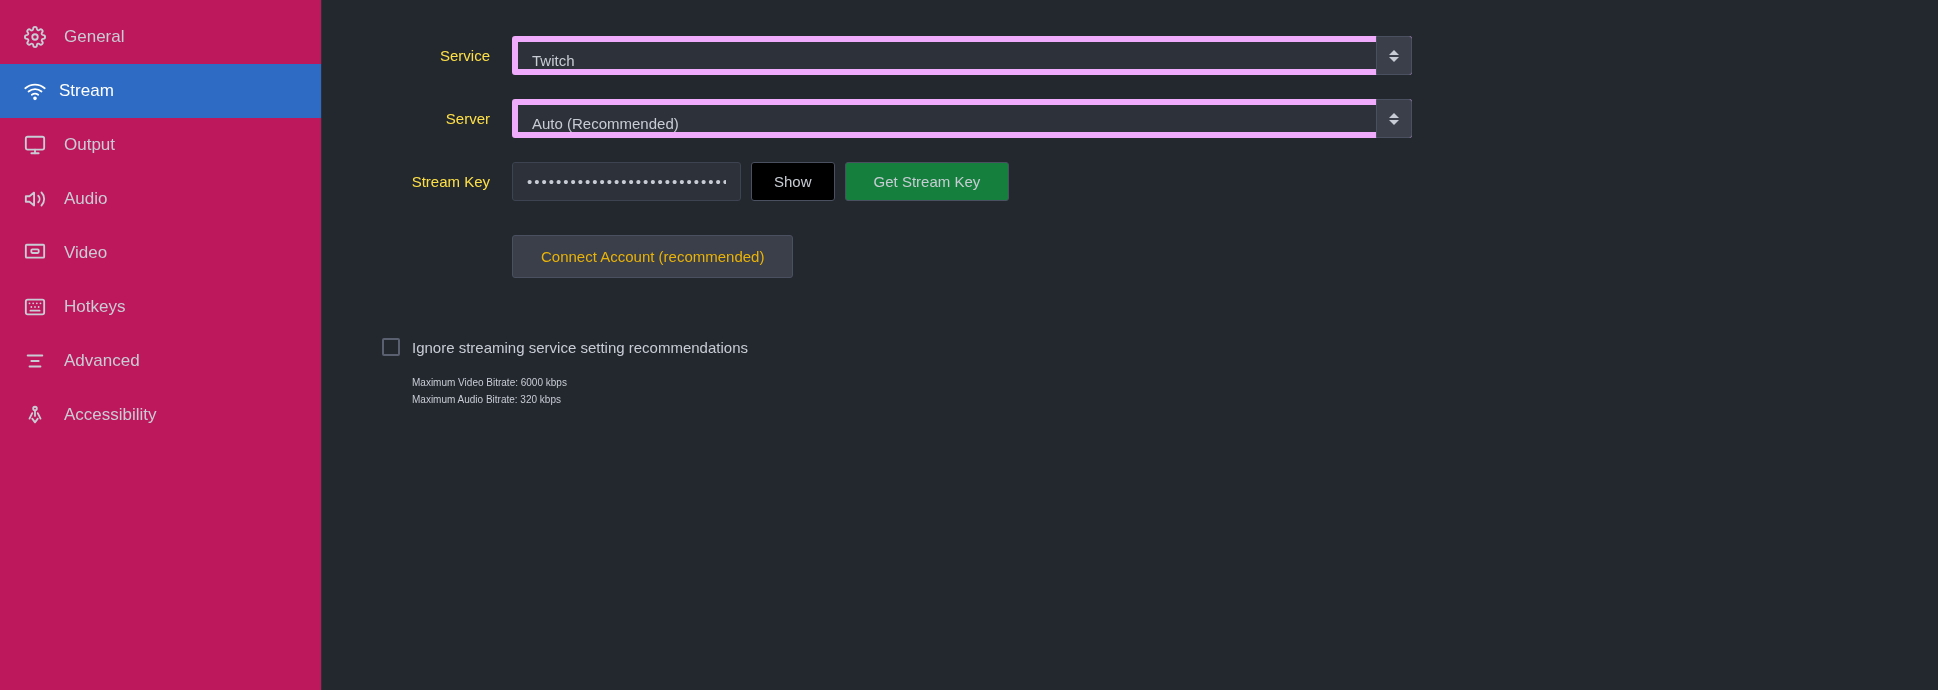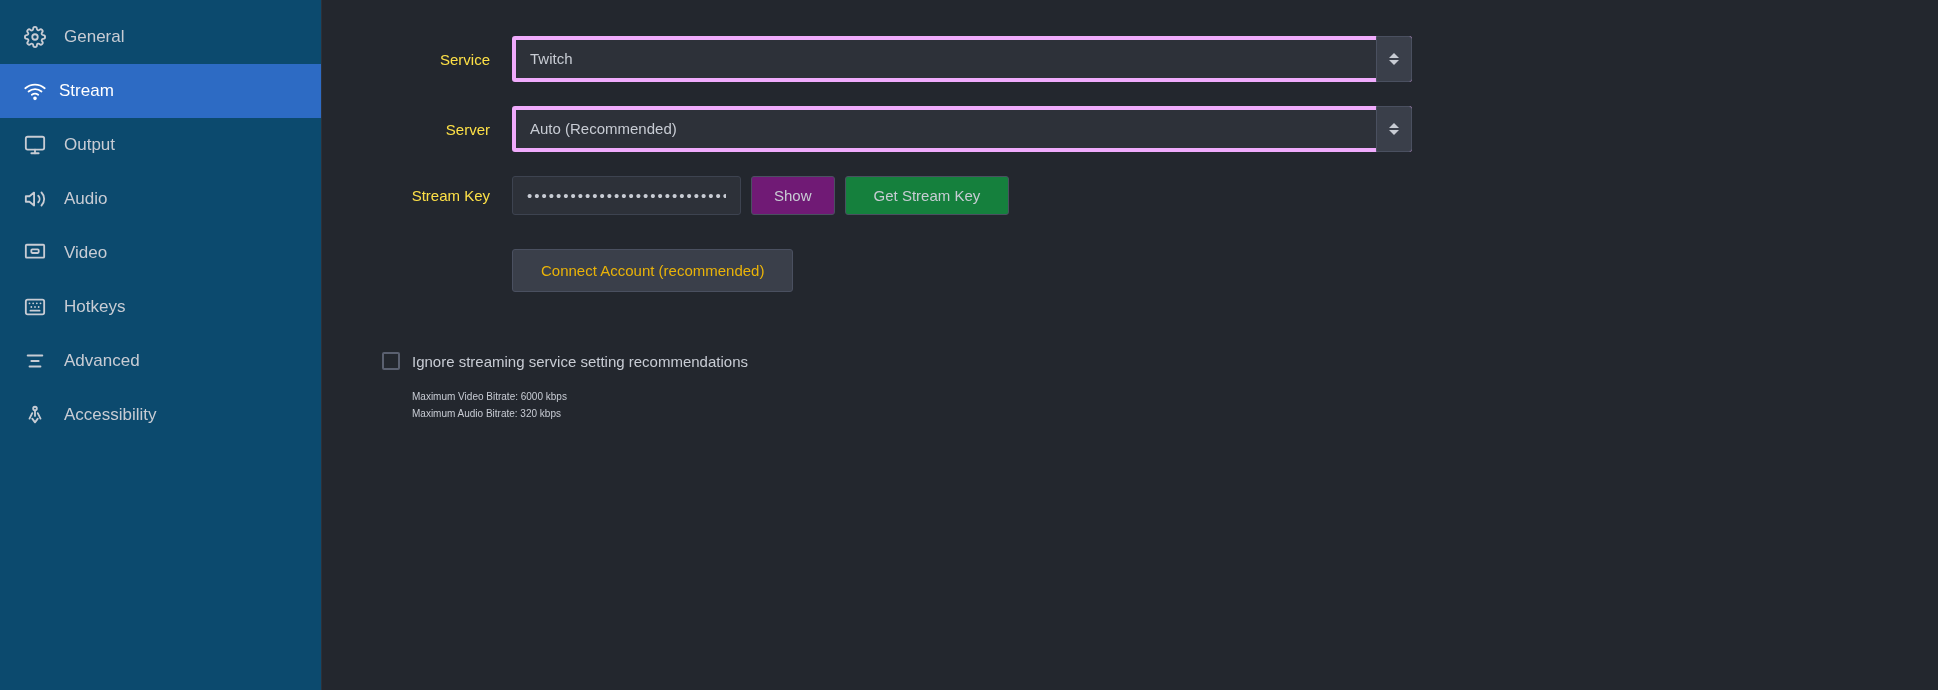--- a/index.html
+++ b/index.html
@@ -10,21 +10,21 @@
       font-size: 15px;
       width: 1938px;
       height: 690px;
       display: flex;
       overflow: hidden;
     }
 
     
     .sidebar {
       width: 322px;
-      background: #0c4a6e;
+      background: #be185d;
       border-right: 1px solid #2d3139;
       display: flex;
       flex-direction: column;
       padding-top: 10px;
       flex-shrink: 0;
     }
     .sidebar-item {
       display: flex;
       align-items: center;
       padding: 14px 22px;
@@ -78,24 +78,24 @@
     }
 
     .select-wrapper {
       position: relative;
       flex: 1;
       max-width: 900px;
     }
     .form-select {
       width: 100%;
       background: #2d3139;
-      border: 4px solid #f0abfc;
-      color: #c8ccd4;
-      font-size: 15px;
-      padding: 10px 40px 11px 14px;
+      border: 6px solid #f0abfc;
+      color: #c8ccd4;
+      font-size: 15px;
+      padding: 10px 40px 0 14px;
       appearance: none;
       cursor: pointer;
       outline: none;
       border-radius: 3px;
     }
     .select-arrow {
       position: absolute;
       right: 0;
       top: 0;
       bottom: 0;
@@ -135,21 +135,21 @@
       background: #2d3139;
       border: 1px solid #3d4350;
       color: #c8ccd4;
       font-size: 15px;
       padding: 10px 14px;
       border-radius: 3px;
       outline: none;
       letter-spacing: 2px;
     }
     .btn {
-      background: #701a75;
+      background: #000000;
       border: 1px solid #4a5060;
       color: #c8ccd4;
       font-size: 15px;
       padding: 10px 22px;
       cursor: pointer;
       border-radius: 3px;
       white-space: nowrap;
     }
     .btn-get-stream-key {
       background: #15803d;

